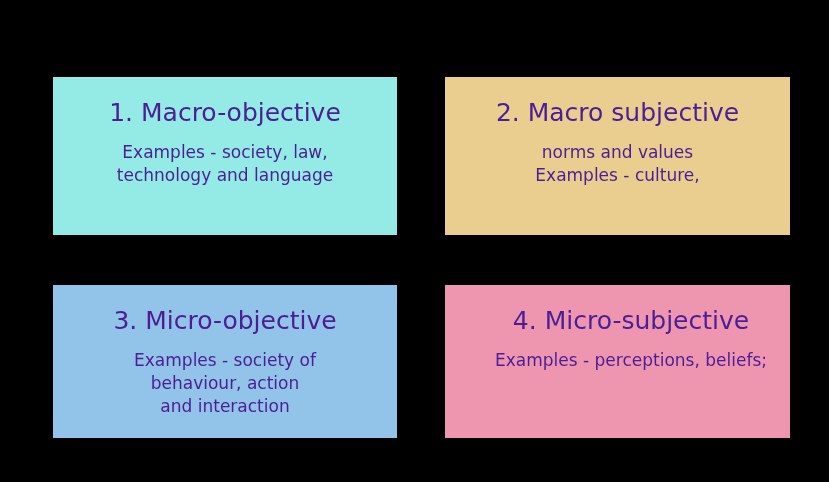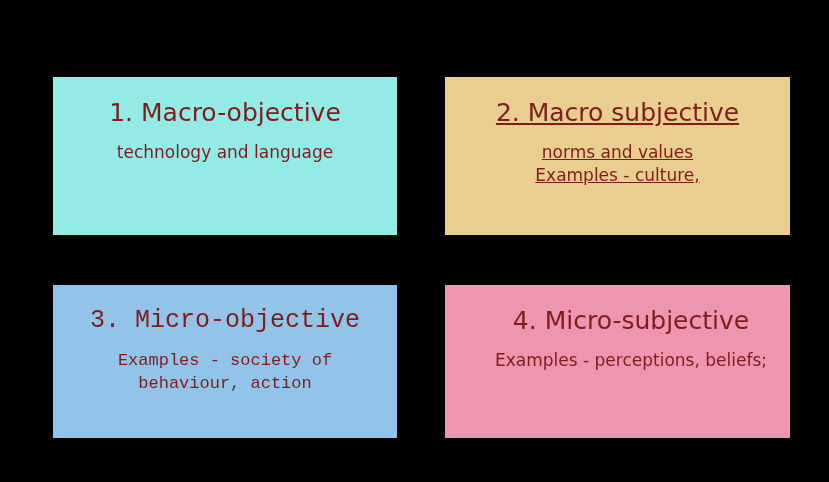--- a/index.html
+++ b/index.html
@@ -12,25 +12,25 @@
     width: 829px;
     height: 482px;
     background: #000000;
     overflow: hidden;
     font-family: "DejaVu Sans", "Liberation Sans", sans-serif;
   }
   .quad {
     position: absolute;
     box-sizing: border-box;
     text-align: center;
-    color: #7f1d1d;
+    color: #4c1d95;
     padding-top: 21px;
   }
   .q1 { left: 53px;  top: 77px;  width: 344px; height: 158px; }
-  .q2 { left: 445px; top: 77px;  width: 345px; height: 158px; text-decoration: underline; }
+  .q2 { left: 445px; top: 77px;  width: 345px; height: 158px; }
   .q3 { left: 53px;  top: 285px; width: 344px; height: 153px; }
   .q4 { left: 445px; top: 285px; width: 345px; height: 153px; padding-left: 27px; }
   .quad-title {
     margin: 0 0 13px 0;
     font-size: 25px;
     font-weight: 400;
     line-height: 30px;
   }
   .quad-line {
     margin: 0;
@@ -38,33 +38,35 @@
     line-height: 23px;
   }
 </style>
 </head>
 <body>
 
 <div id="canvas">
 
   <section class="quad q1" style="background-color: rgb(148, 234, 228);">
     <h2 class="quad-title">1. Macro-objective</h2>
+    <p class="quad-line">Examples - society, law,</p>
     <p class="quad-line">technology and language</p>
   </section>
 
   <section class="quad q2" style="background-color: rgb(233, 206, 143);">
     <h2 class="quad-title">2. Macro subjective</h2>
     <p class="quad-line">norms and values</p>
     <p class="quad-line">Examples - culture,</p>
   </section>
 
-  <section class="quad q3" style="background-color: rgb(146, 195, 232); font-family: Liberation Mono, monospace;">
+  <section class="quad q3" style="background-color: rgb(146, 195, 232);">
     <h2 class="quad-title">3. Micro-objective</h2>
     <p class="quad-line">Examples - society of</p>
     <p class="quad-line">behaviour, action</p>
+    <p class="quad-line">and interaction</p>
   </section>
 
   <section class="quad q4" style="background-color: rgb(238, 150, 175);">
     <h2 class="quad-title">4. Micro-subjective</h2>
     <p class="quad-line">Examples - perceptions, beliefs;</p>
   </section>
 
 </div>
 
 </body></html>

